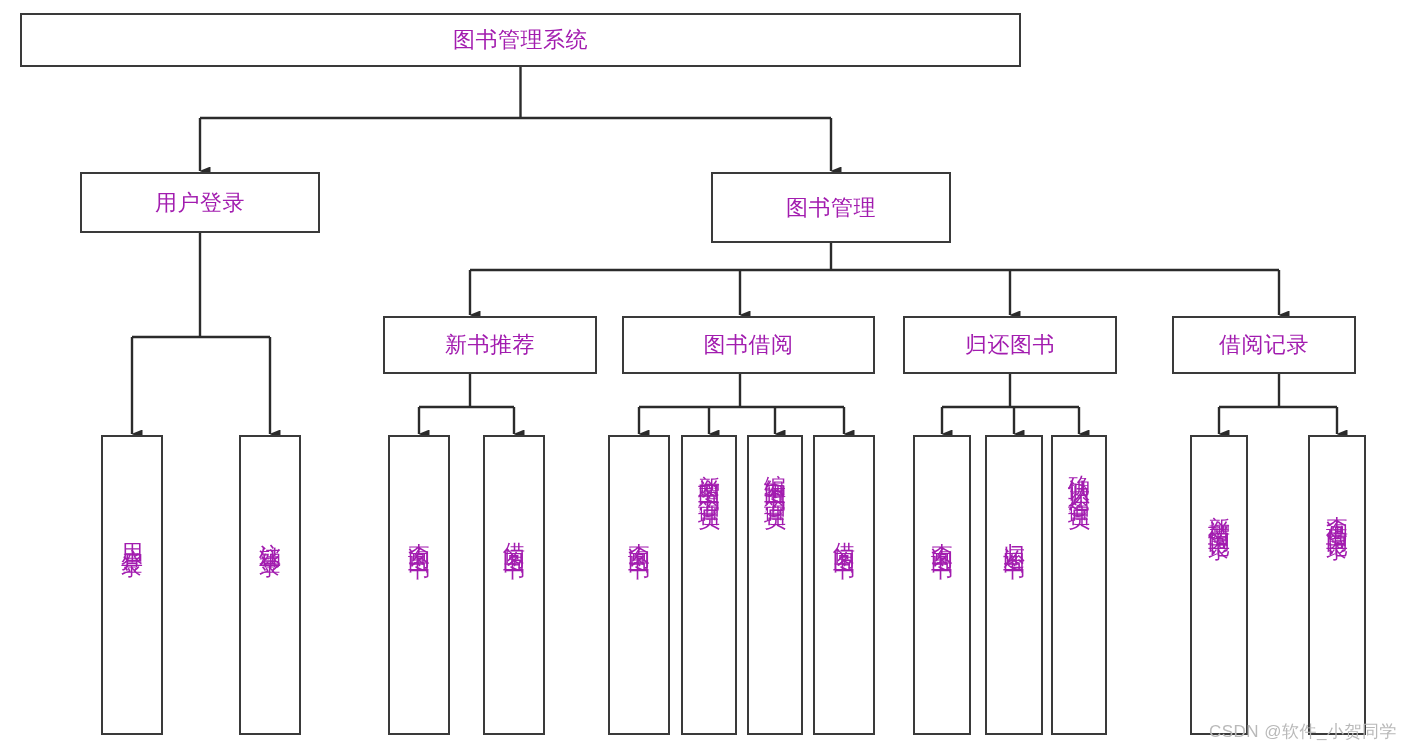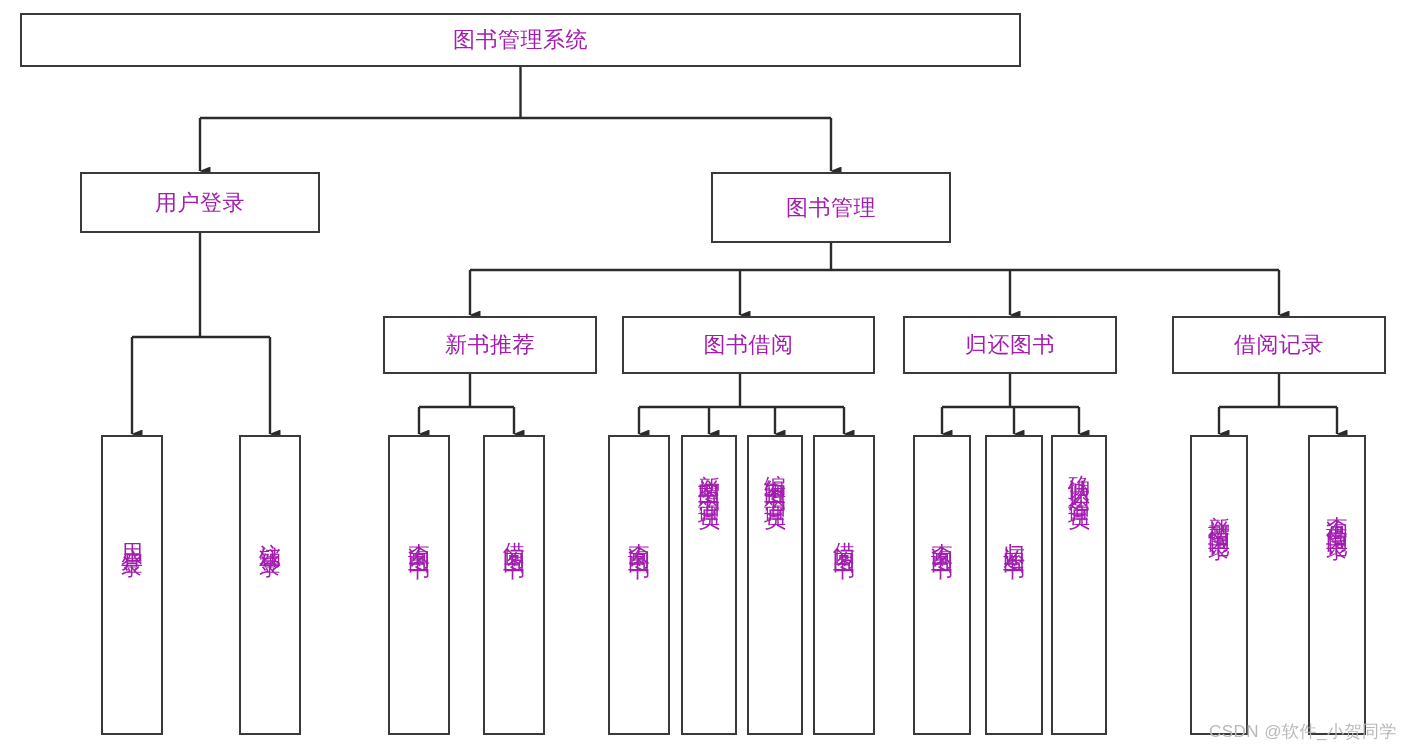--- a/index.html
+++ b/index.html
@@ -138,21 +138,21 @@
       </div>
       <div class="node horizontal" style="left: 363px; top: 316px; width: 214px; height: 58px; margin-left: 20px;">
         <div class="node-label">新书推荐</div>
       </div>
       <div class="node horizontal" style="left: 597px; top: 316px; width: 253px; height: 58px; margin-left: 25px;">
         <div class="node-label">图书借阅</div>
       </div>
       <div class="node horizontal" style="left: 903px; top: 316px; width: 214px; height: 58px;">
         <div class="node-label">归还图书</div>
       </div>
-      <div class="node horizontal" style="left: 1172px; top: 316px; width: 214px; height: 58px;">
+      <div class="node horizontal" style="left: 1172px; top: 316px; width: 184px; height: 58px;">
         <div class="node-label">借阅记录</div>
       </div>
       <div class="node vertical mid" style="left: 101px; top: 435px; width: 62px; height: 300px;">
         <div class="node-label">用户登录</div>
       </div>
       <div class="node vertical mid" style="left: 239px; top: 435px; width: 62px; height: 300px;">
         <div class="node-label">注销登录</div>
       </div>
       <div class="node vertical mid" style="left: 388px; top: 435px; width: 62px; height: 300px;">
         <div class="node-label">查询图书</div>

